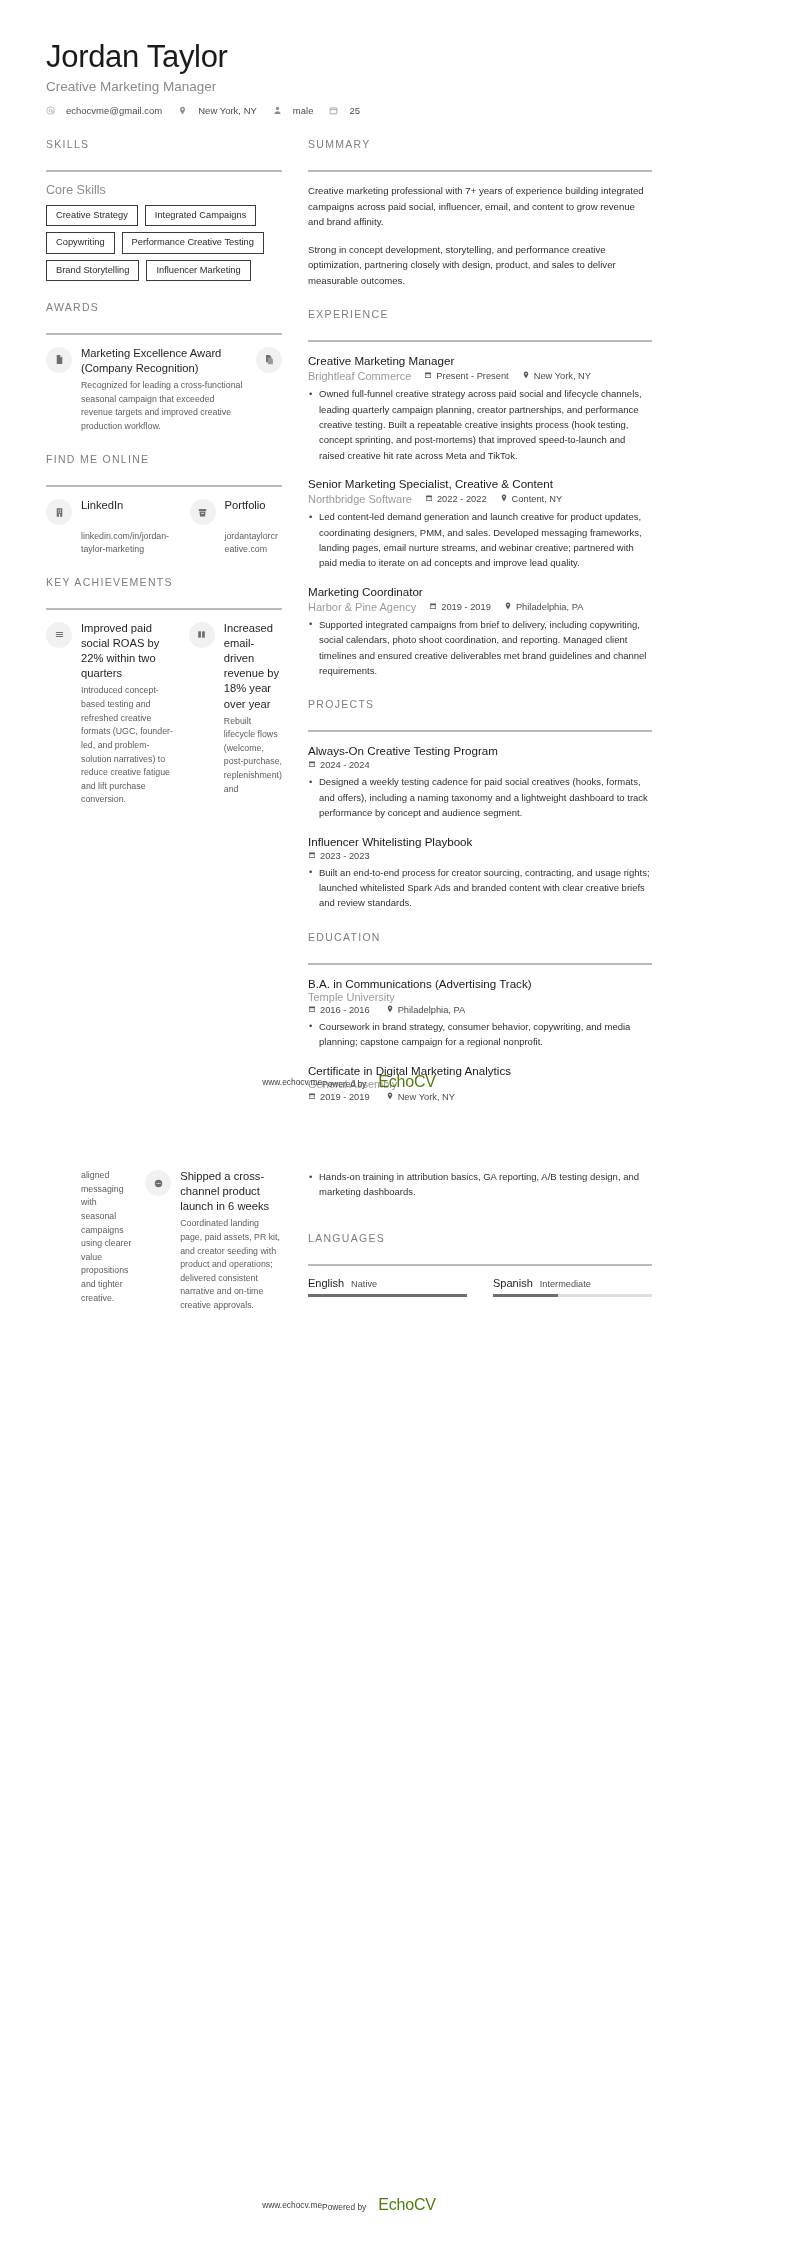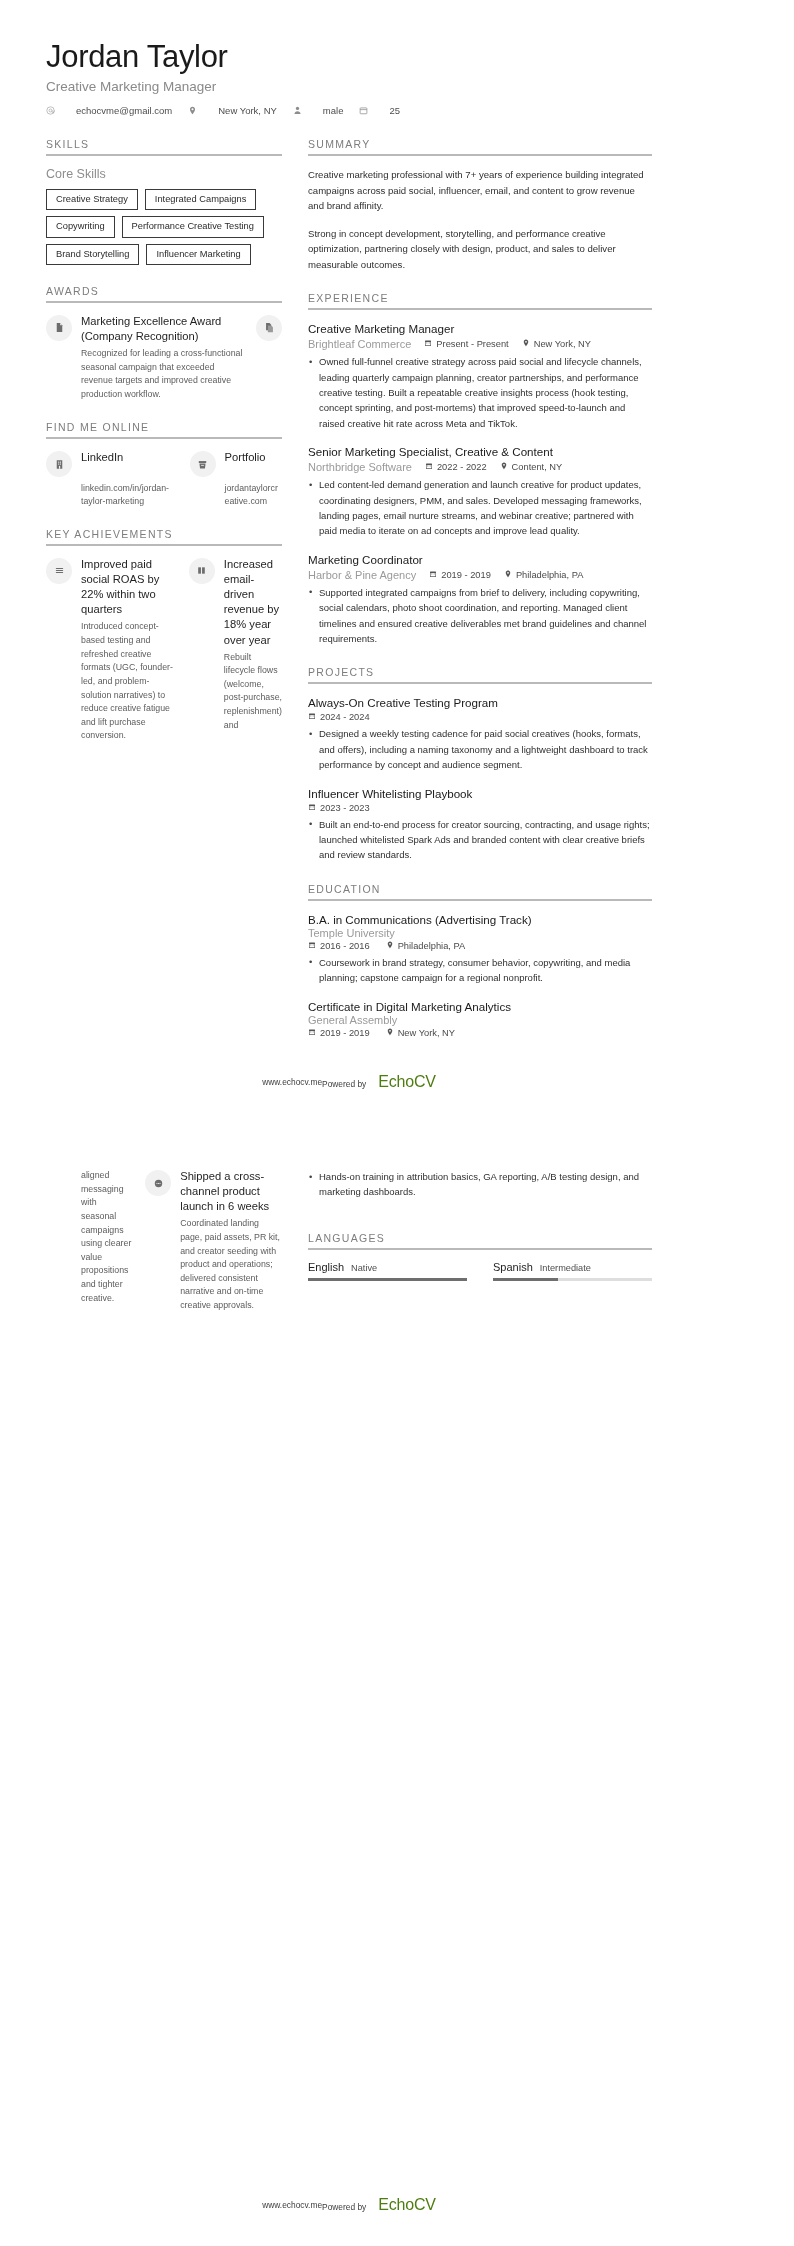--- a/index.html
+++ b/index.html
@@ -33,36 +33,36 @@
     font-weight: 400;
   }
   .contact-row {
     display: flex;
     align-items: center;
     gap: 16px;
     margin-top: 11px;
     font-size: 9.5px;
     color: #4d4d4d;
   }
-  .contact-item { display: flex; align-items: center; gap: 21px; justify-content: center; }
+  .contact-item { display: flex; align-items: center; gap: 11px; justify-content: center; }
   .contact-item svg { display:block; }
 
   
   .cols { display: flex; gap: 26px; margin-top: 22px; align-items: flex-start; }
   .col-left { width: 236px; flex: 0 0 236px; }
   .col-right { flex: 1 1 auto; }
 
   
   .sec-title {
     font-size: 10.5px;
     letter-spacing: 1.3px;
     color: #7d7d7d;
     font-weight: 400;
     text-transform: uppercase;
-    padding-bottom: 4px;
+    padding-bottom: 20px;
   }
   .sec-rule {
     height: 2px;
     background: #b9b9b9;
     margin-bottom: 11px;
   }
   .sec { margin-bottom: 20px; }
   .sec-sub {
     font-size: 12.5px;
     color: #8d8d8d;

